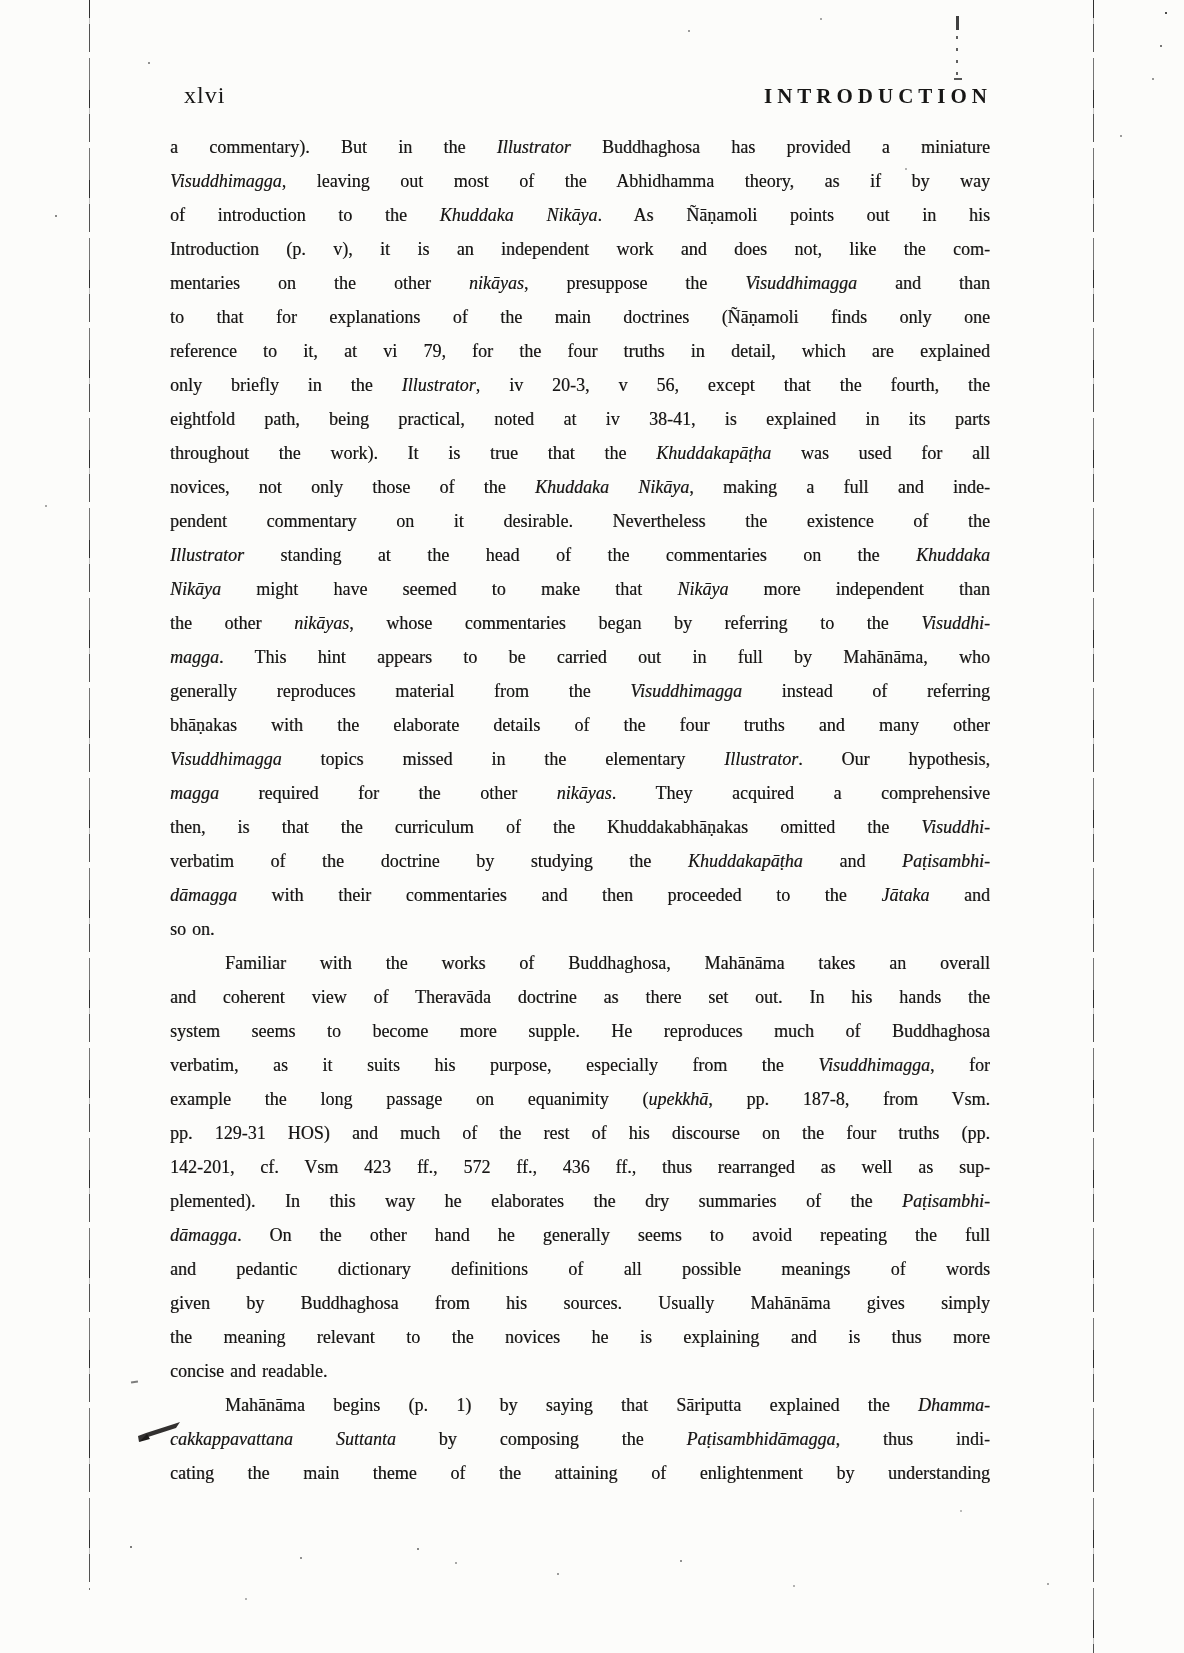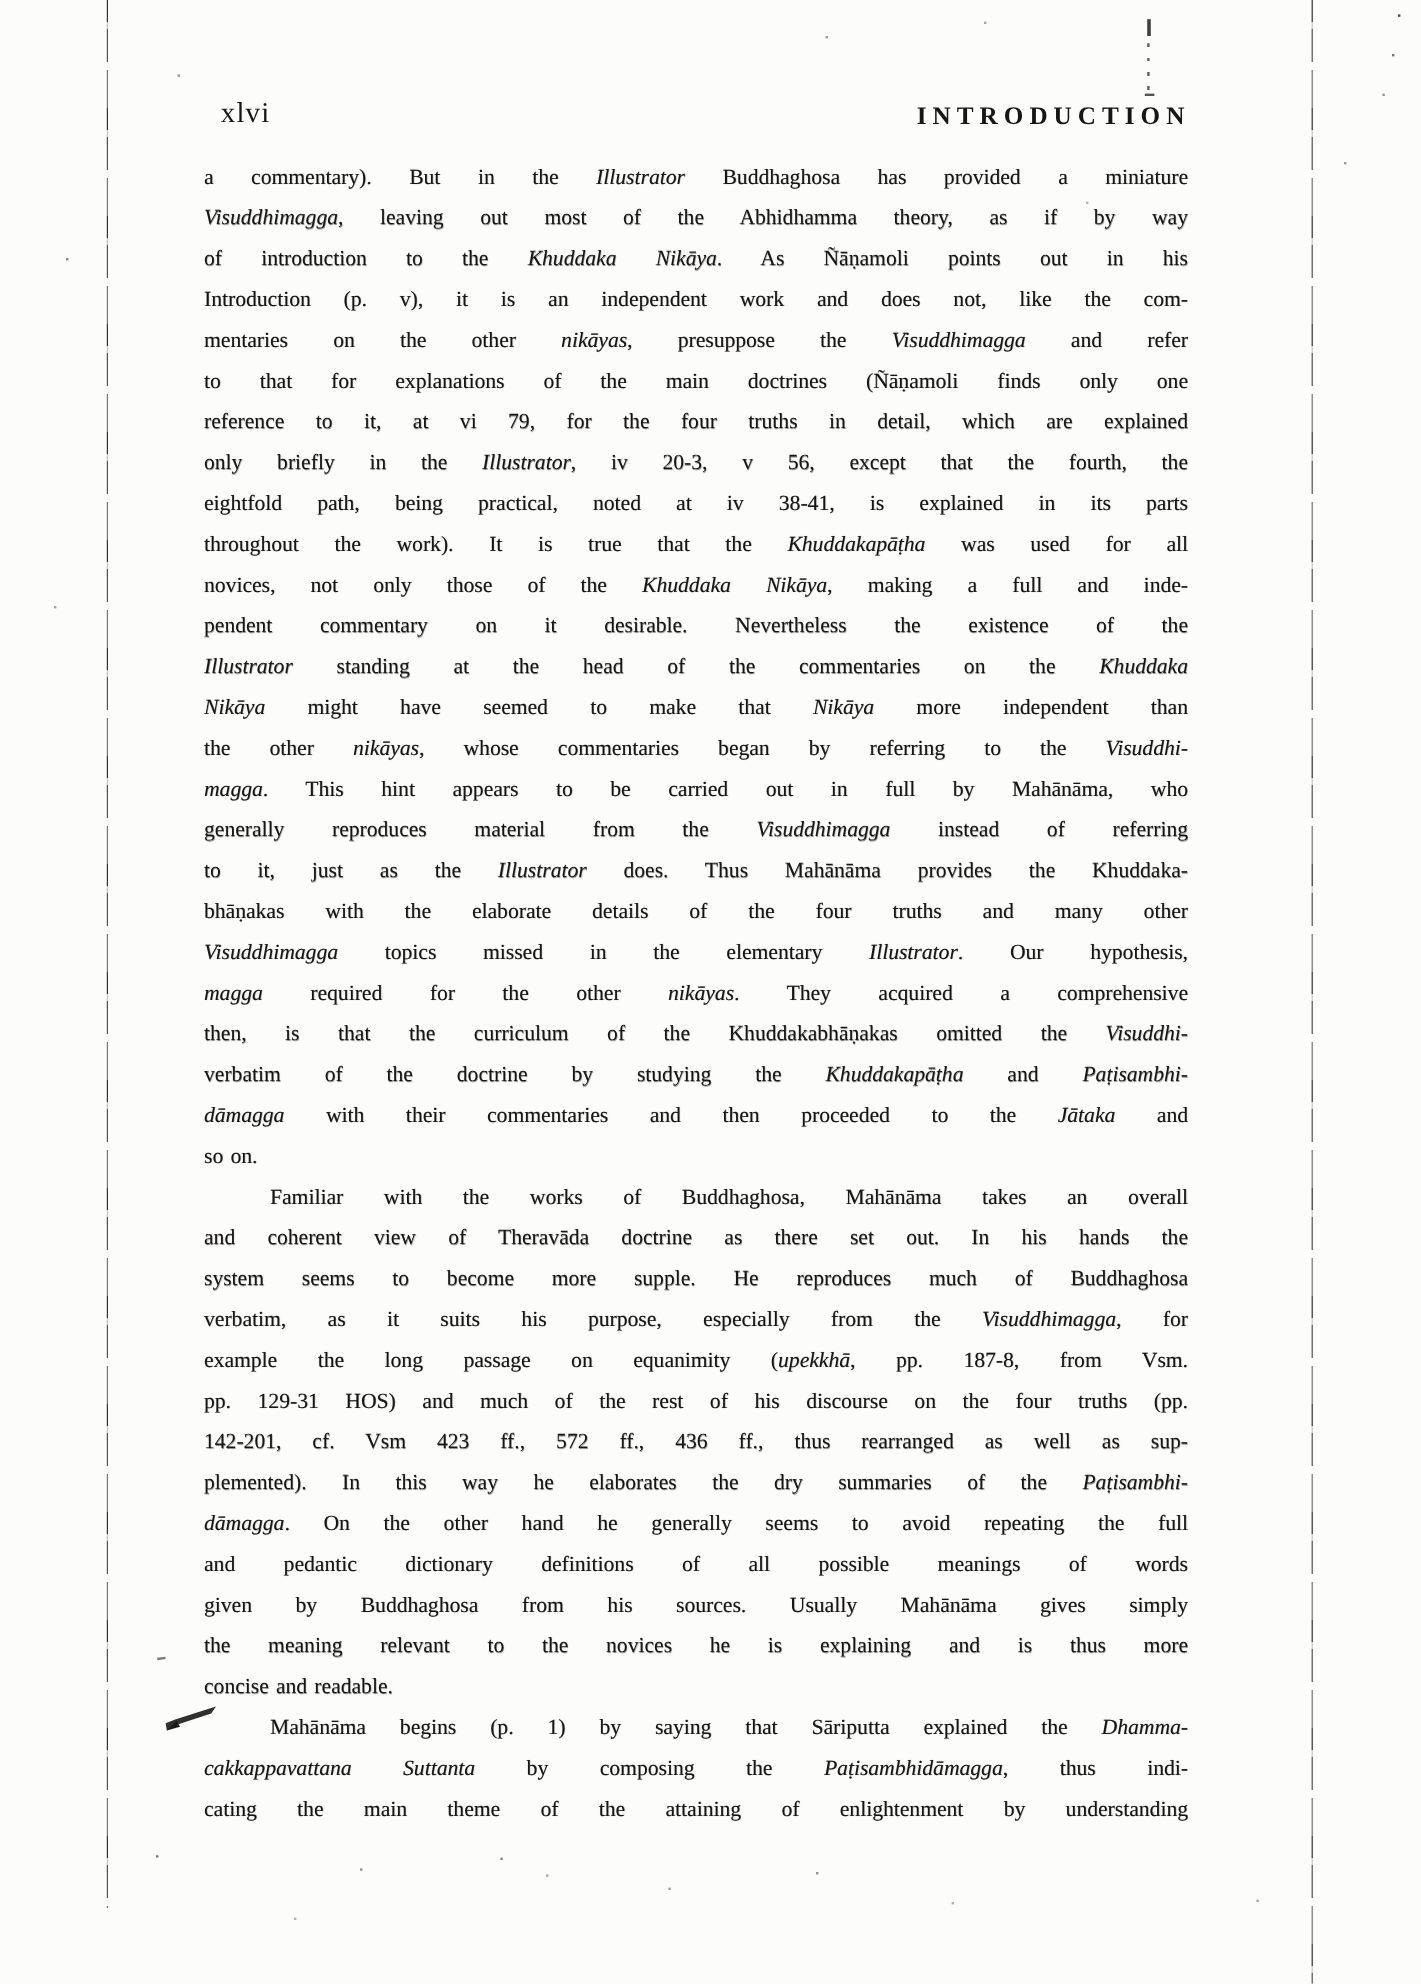--- a/index.html
+++ b/index.html
@@ -103,34 +103,33 @@
   <div class="vline right"></div>
 
   <div class="folio">xlvi</div>
   <div class="running-title">INTRODUCTION</div>
 
   <div class="text-block">
       <div class="line"><span>a commentary). But in the </span><span class="it">Illustrator</span><span> Buddhaghosa has provided a miniature</span></div>
       <div class="line"><span class="it">Visuddhimagga</span><span>, leaving out most of the Abhidhamma theory, as if by way</span></div>
       <div class="line"><span>of introduction to the </span><span class="it">Khuddaka Nikāya</span><span>. As Ñāṇamoli points out in his</span></div>
       <div class="line"><span>Introduction (p. v), it is an independent work and does not, like the com-</span></div>
-      <div class="line"><span>mentaries on the other </span><span class="it">nikāyas</span><span>, presuppose the </span><span class="it">Visuddhimagga</span><span> and refer</span></div>
+      <div class="line"><span>mentaries on the other </span><span class="it">nikāyas</span><span>, presuppose the </span><span class="it">Visuddhimagga</span><span> and than</span></div>
       <div class="line"><span>to that for explanations of the main doctrines (Ñāṇamoli finds only one</span></div>
       <div class="line"><span>reference to it, at vi 79, for the four truths in detail, which are explained</span></div>
       <div class="line"><span>only briefly in the </span><span class="it">Illustrator</span><span>, iv 20-3, v 56, except that the fourth, the</span></div>
       <div class="line"><span>eightfold path, being practical, noted at iv 38-41, is explained in its parts</span></div>
       <div class="line"><span>throughout the work). It is true that the </span><span class="it">Khuddakapāṭha</span><span> was used for all</span></div>
       <div class="line"><span>novices, not only those of the </span><span class="it">Khuddaka Nikāya</span><span>, making a full and inde-</span></div>
       <div class="line"><span>pendent commentary on it desirable. Nevertheless the existence of the</span></div>
       <div class="line"><span class="it">Illustrator</span><span> standing at the head of the commentaries on the </span><span class="it">Khuddaka</span></div>
       <div class="line"><span class="it">Nikāya</span><span> might have seemed to make that </span><span class="it">Nikāya</span><span> more independent than</span></div>
       <div class="line"><span>the other </span><span class="it">nikāyas</span><span>, whose commentaries began by referring to the </span><span class="it">Visuddhi-</span></div>
       <div class="line"><span class="it">magga</span><span>. This hint appears to be carried out in full by Mahānāma, who</span></div>
       <div class="line"><span>generally reproduces material from the </span><span class="it">Visuddhimagga</span><span> instead of referring</span></div>
-      <div class="line"><span>to it, just as the </span><span class="it">Illustrator</span><span> does. Thus Mahānāma provides the Khuddaka-</span></div>
       <div class="line"><span>bhāṇakas with the elaborate details of the four truths and many other</span></div>
       <div class="line"><span class="it">Visuddhimagga</span><span> topics missed in the elementary </span><span class="it">Illustrator</span><span>. Our hypothesis,</span></div>
       <div class="line"><span class="it">magga</span><span> required for the other </span><span class="it">nikāyas</span><span>. They acquired a comprehensive</span></div>
       <div class="line"><span>then, is that the curriculum of the Khuddakabhāṇakas omitted the </span><span class="it">Visuddhi-</span></div>
       <div class="line"><span>verbatim of the doctrine by studying the </span><span class="it">Khuddakapāṭha</span><span> and </span><span class="it">Paṭisambhi-</span></div>
       <div class="line"><span class="it">dāmagga</span><span> with their commentaries and then proceeded to the </span><span class="it">Jātaka</span><span> and</span></div>
       <div class="line last"><span>so on.</span></div>
       <div class="line ind"><span>Familiar with the works of Buddhaghosa, Mahānāma takes an overall</span></div>
       <div class="line"><span>and coherent view of Theravāda doctrine as there set out. In his hands the</span></div>
       <div class="line"><span>system seems to become more supple. He reproduces much of Buddhaghosa</span></div>

